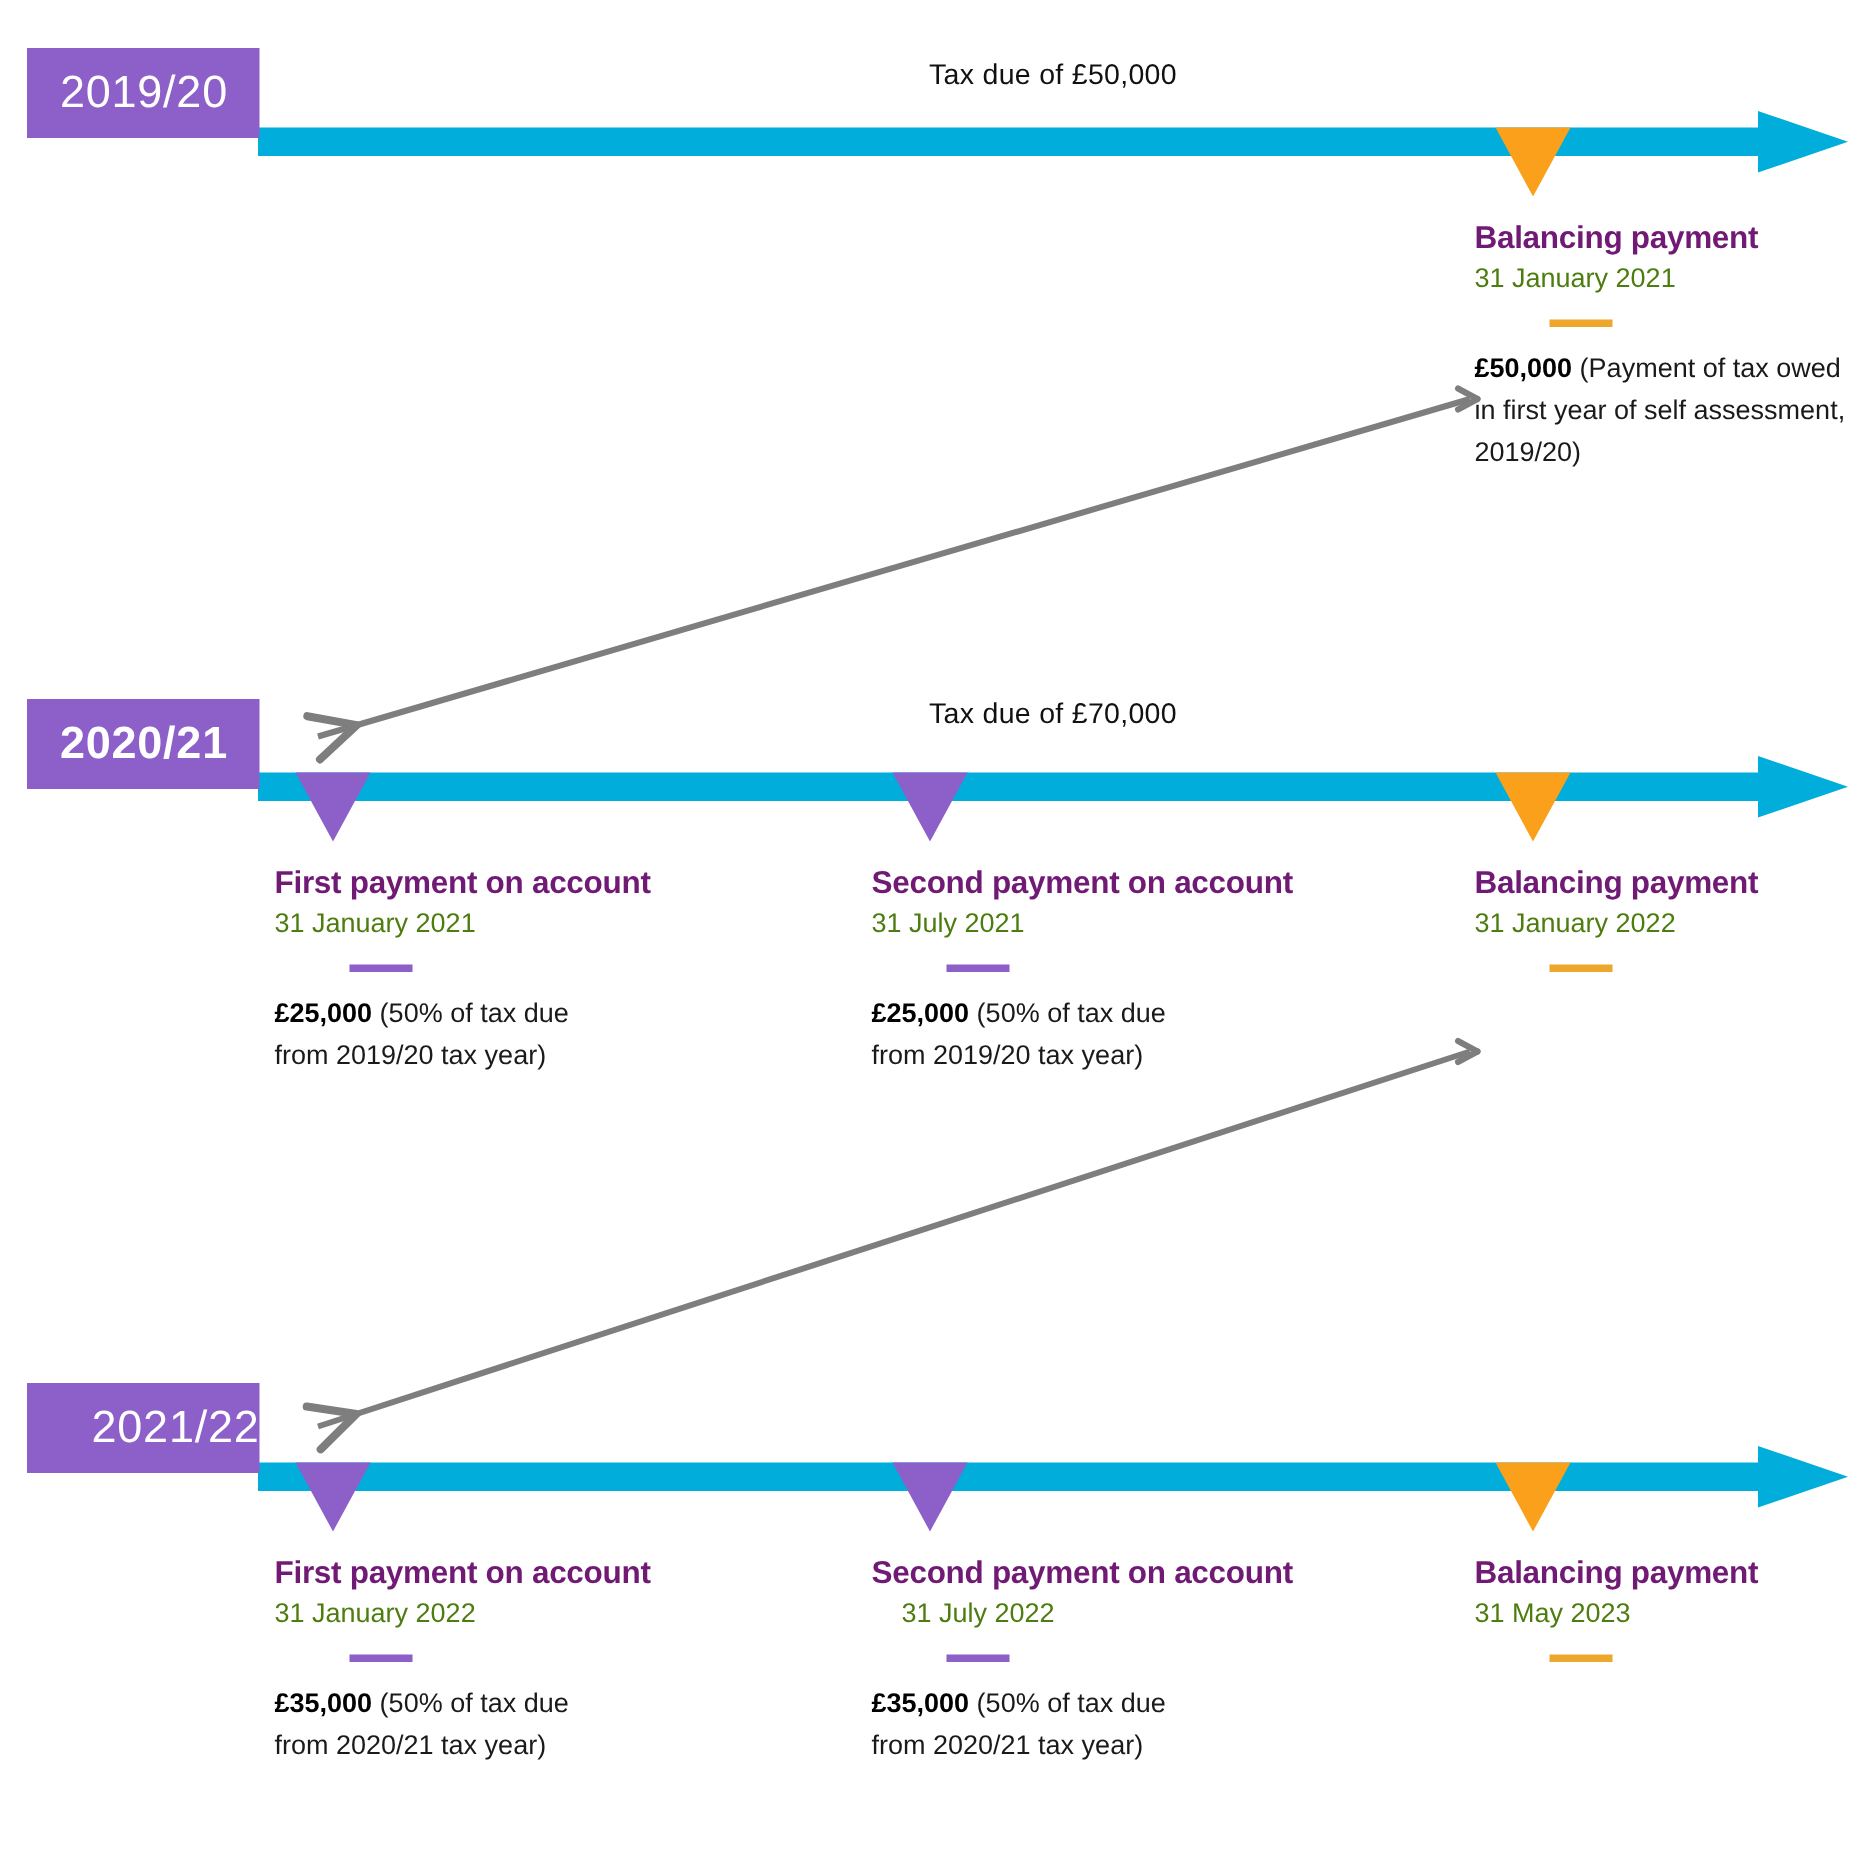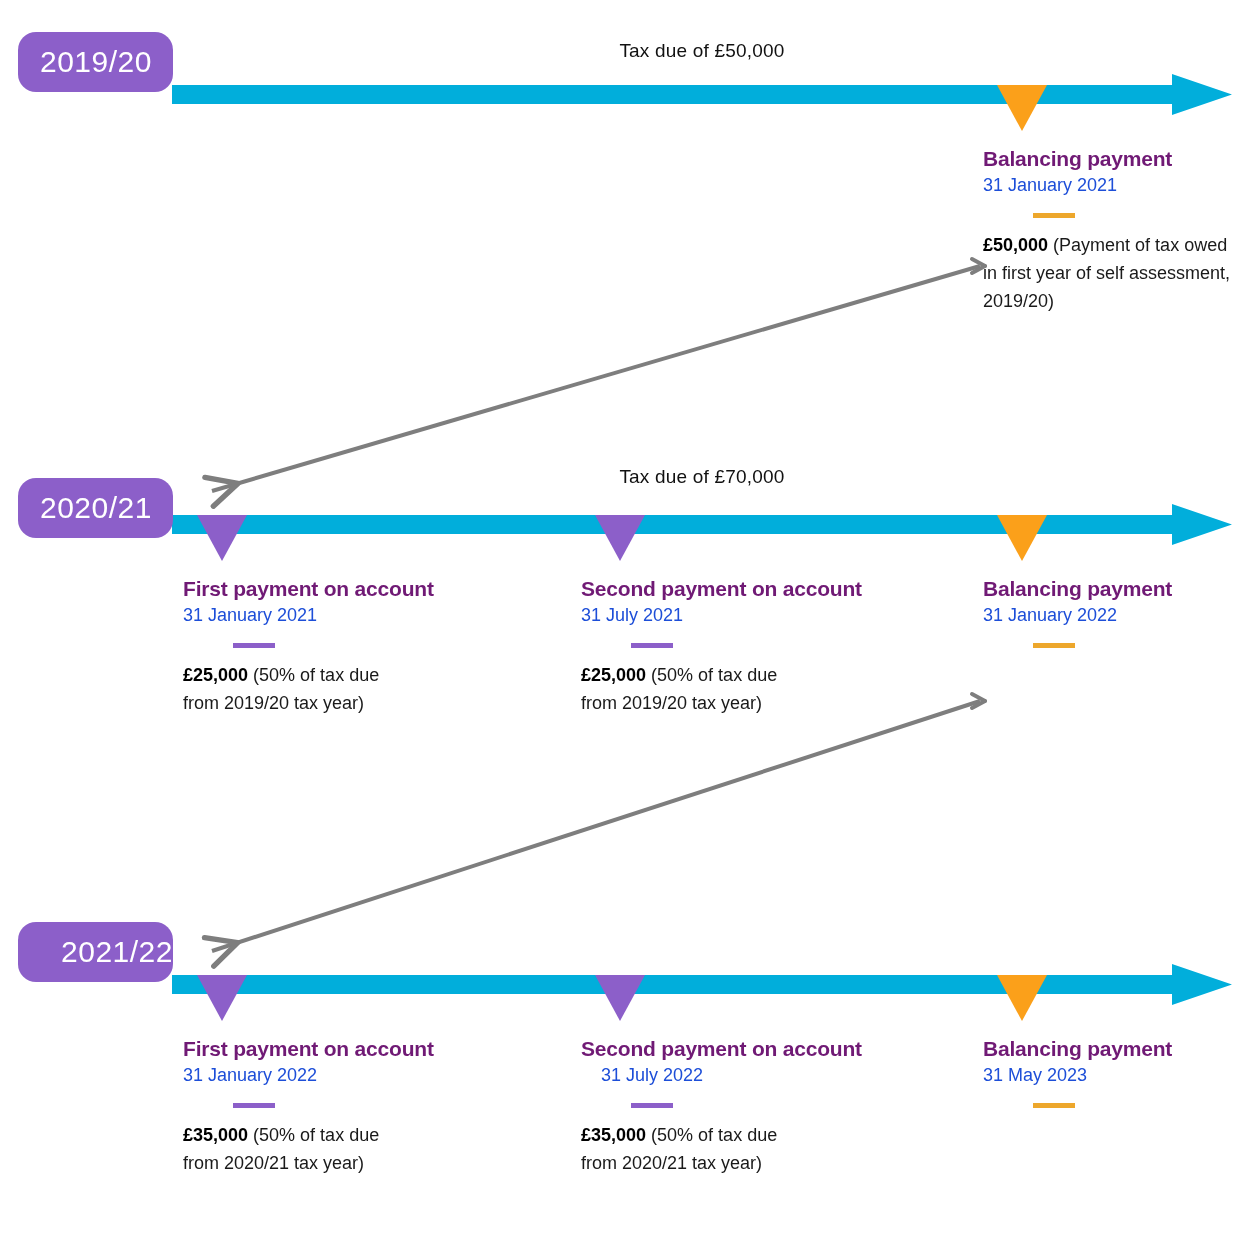--- a/index.html
+++ b/index.html
@@ -48,21 +48,20 @@
     background: #8C5FC9;
     color: #ffffff;
     font-size: 30px;
     font-weight: 400;
     letter-spacing: 0.5px;
     display: flex;
     align-items: center;
     padding-left: 22px;
     box-sizing: border-box;
     z-index: 4;
-    border-radius: 18px;
   }
 
   
   .axis {
     position: absolute;
     left: 172px;
     width: 1060px;
     height: 46px;
     z-index: 2;
   }
@@ -105,21 +104,21 @@
   .ms-title {
     font-size: 21px;
     font-weight: bold;
     color: #701a75;
     letter-spacing: -0.2px;
     line-height: 1.15;
     white-space: nowrap;
   }
   .ms-date {
     font-size: 18px;
-    color: #1d4ed8;
+    color: #4d7c0f;
     margin-top: 4px;
     line-height: 1.2;
     white-space: nowrap;
   }
   .ms-rule {
     width: 42px;
     height: 5px;
     margin: 16px 0 0 50px;
   }
   .ms-rule.purple { background: #8C5FC9; }
@@ -163,21 +162,21 @@
         <div class="ms-rule orange"></div>
         <div class="ms-desc">
           <b>£50,000</b><span> (Payment of tax owed in first year of self assessment, 2019/20)</span>
         </div>
       </div>
     </div>
   </div>
 
   <div class="tl-row" style="top:462px;">
 
-    <div class="year-tag" style="top:16px;">
+    <div class="year-tag" style="top:4px;font-weight:bold;">
       <span>2020/21</span>
     </div>
 
     <div class="axis-title" style="top:4px;">Tax due of £70,000</div>
 
     <div class="axis" style="top:42px;">
       <svg width="1060" height="46" viewBox="0 0 1060 46" xmlns="http://www.w3.org/2000/svg">
         <path d="M0,11 L1000,11 L1000,0 L1060,20.5 L1000,41 L1000,30 L0,30 Z" fill="#01AEDB"></path>
       </svg>
     </div>

